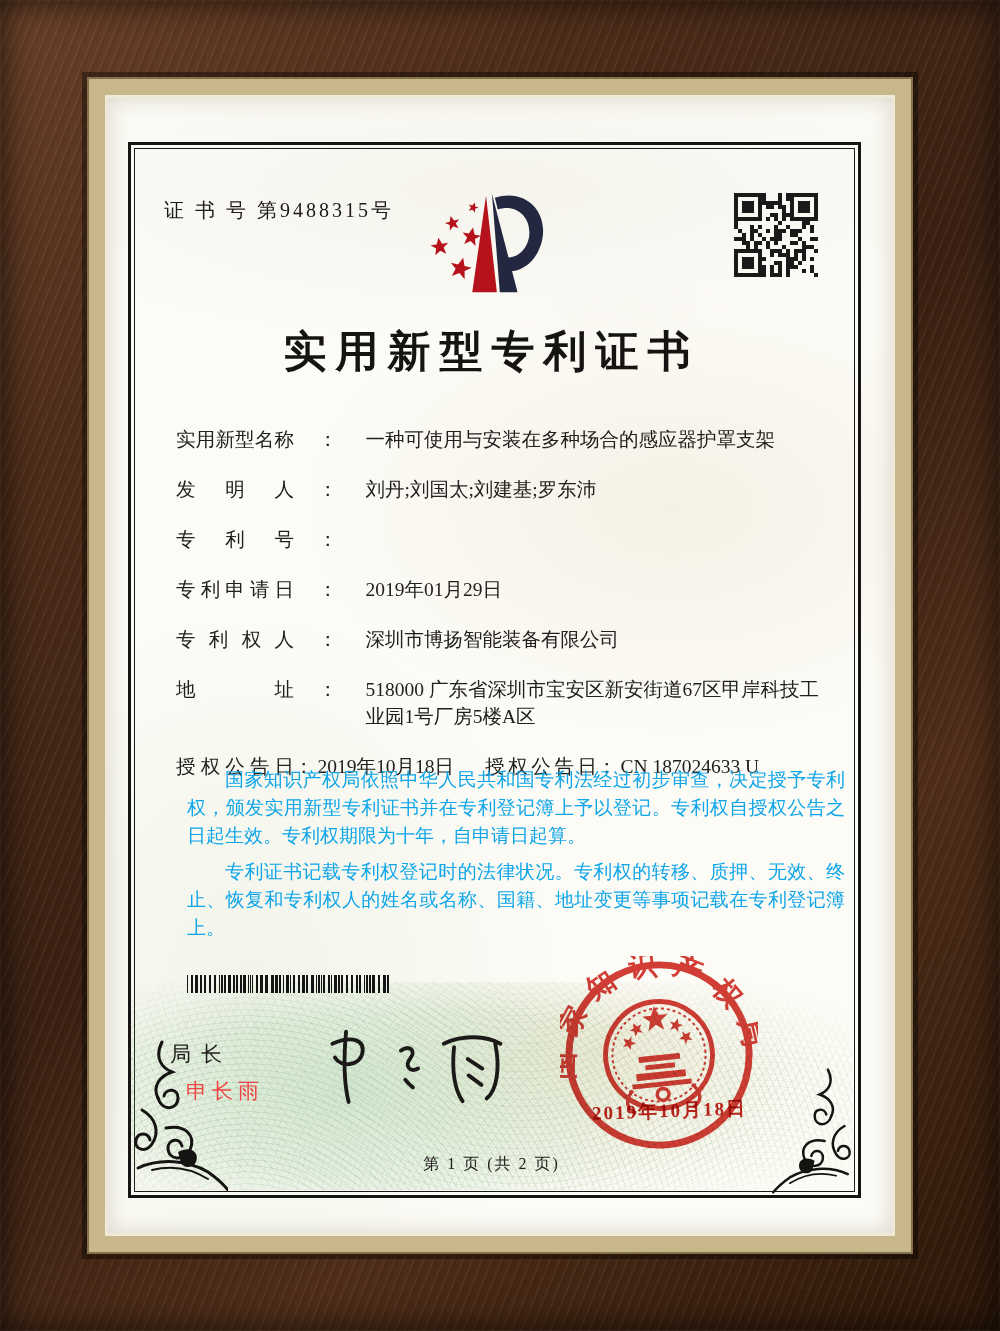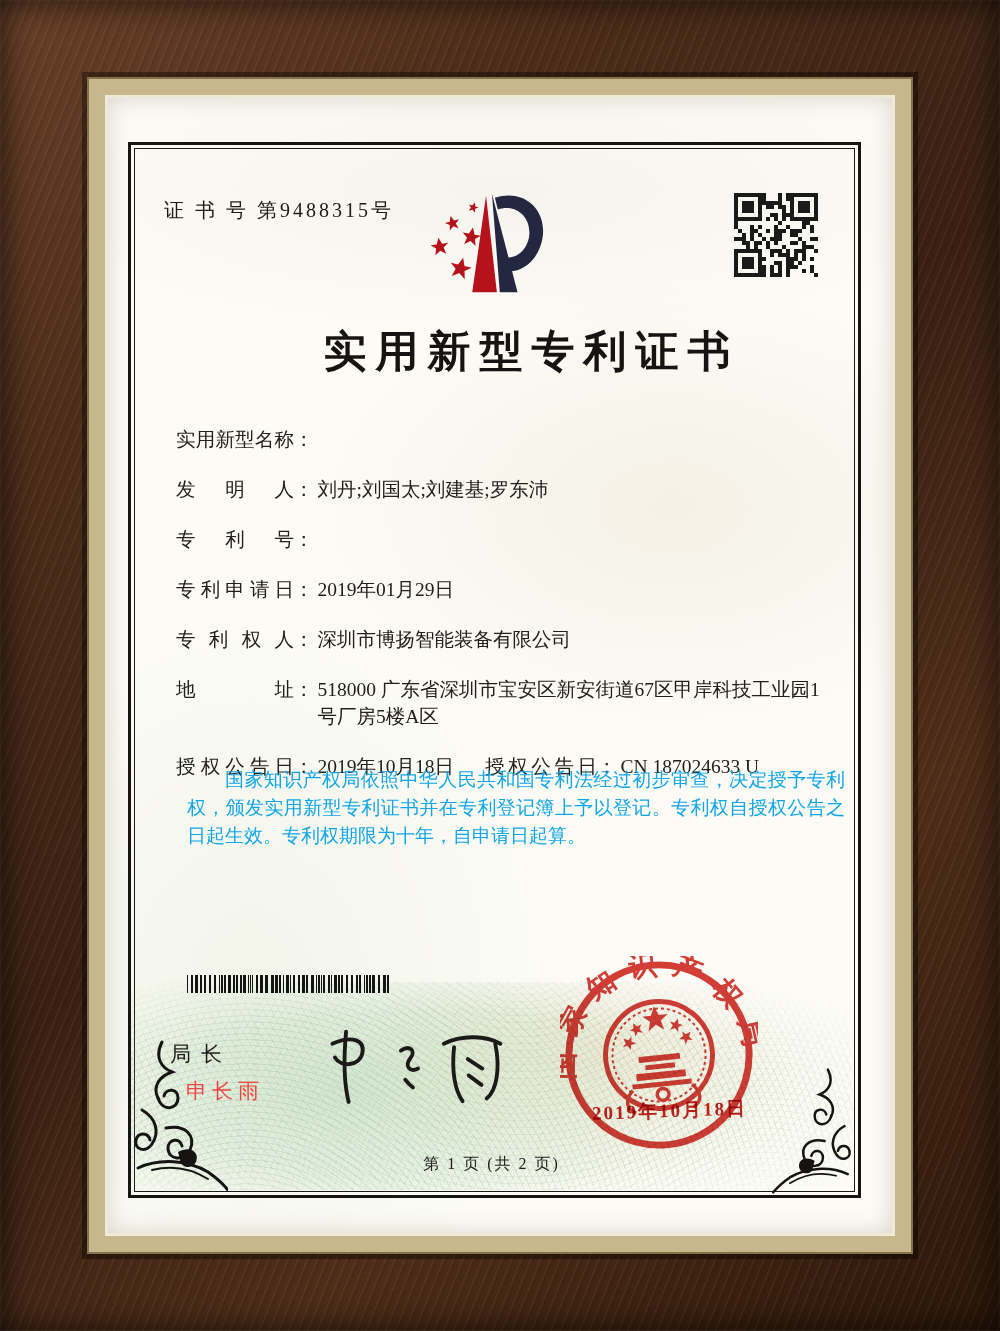--- a/index.html
+++ b/index.html
@@ -37,23 +37,23 @@
       repeating-radial-gradient(circle at 16% 155%, rgba(88,158,94,.17) 0 1.2px, rgba(0,0,0,0) 1.2px 6px),
       repeating-radial-gradient(circle at 54% -48%, rgba(118,168,98,.13) 0 1.2px, rgba(0,0,0,0) 1.2px 7px),
       repeating-radial-gradient(circle at 88% 160%, rgba(148,178,118,.13) 0 1px, rgba(0,0,0,0) 1px 6px);
     -webkit-mask-image:radial-gradient(ellipse at 42% 55%, #000 52%, transparent 88%);
             mask-image:radial-gradient(ellipse at 42% 55%, #000 52%, transparent 88%);}
   
   .cert-number{position:absolute;left:164px;top:197px;font-size:20px;letter-spacing:3px;color:#1d1b19;}
   .logo{position:absolute;left:424px;top:184px;width:128px;height:122px;}
   .qr{position:absolute;left:734px;top:193px;width:84px;height:84px;}
   .title{position:absolute;left:128px;top:323px;width:727px;text-align:center;
-    font-size:43px;font-weight:bold;letter-spacing:9px;color:#161412;margin-left:40px;}
+    font-size:43px;font-weight:bold;letter-spacing:9px;color:#161412;}
   .fields{position:absolute;left:176px;top:426px;width:654px;font-size:19.5px;color:#22201e;}
-  .field-row{display:flex;line-height:27px;margin-bottom:23px;}
+  .field-row{display:flex;line-height:27px;margin-bottom:23px;gap:24px;}
   .field-label{width:118px;flex:0 0 118px;text-align:justify;text-align-last:justify;}
   .field-colon{flex:0 0 auto;padding-right:4px;}
   .field-value{flex:1;}
   .grant-row{display:flex;line-height:27px;}
   .grant-left{display:flex;width:309px;flex:0 0 309px;}
   .grant-right{display:flex;flex:1;}
   .grant-right .field-label{width:112px;flex:0 0 112px;}
   .paragraphs{position:absolute;left:187px;top:766px;width:658px;font-size:19px;line-height:28px;color:#0ea5e9;}
   .paragraphs p{margin:0 0 8px;text-indent:2em;text-align:justify;}
   .barcode{position:absolute;left:185px;top:975px;width:210px;height:18px;}
@@ -320,20 +320,21 @@
     <rect x="52" y="80" width="4" height="4"></rect>
     <rect x="80" y="80" width="4" height="4"></rect>
   </svg>
 
 <div class="title">实用新型专利证书</div>
 
 <div class="fields">
   <div class="field-row">
     <span class="field-label">实用新型名称</span>
       <span class="field-colon">：</span>
+    <span class="field-value">一种可使用与安装在多种场合的感应器护罩支架</span>
   </div>
   <div class="field-row">
     <span class="field-label">发明人</span>
       <span class="field-colon">：</span>
     <span class="field-value">刘丹;刘国太;刘建基;罗东沛</span>
   </div>
   <div class="field-row">
     <span class="field-label">专利号</span>
       <span class="field-colon">：</span>
   </div>
@@ -361,20 +362,21 @@
     <span class="grant-right">
       <span class="field-label">授权公告日</span>
         <span class="field-colon">：</span>
       <span class="field-value">CN 187024633 U</span>
     </span>
   </div>
 </div>
 
 <div class="paragraphs">
   <p>国家知识产权局依照中华人民共和国专利法经过初步审查，决定授予专利权，颁发实用新型专利证书并在专利登记簿上予以登记。专利权自授权公告之日起生效。专利权期限为十年，自申请日起算。</p>
+  <p>专利证书记载专利权登记时的法律状况。专利权的转移、质押、无效、终止、恢复和专利权人的姓名或名称、国籍、地址变更等事项记载在专利登记簿上。</p>
 </div>
 
 <svg class="barcode" id="barcode-svg" viewBox="0 0 210 20" preserveAspectRatio="none" fill="#141414">
     <rect x="2" y="0" width="1" height="20"></rect>
     <rect x="6" y="0" width="2" height="20"></rect>
     <rect x="10" y="0" width="3" height="20"></rect>
     <rect x="15" y="0" width="2" height="20"></rect>
     <rect x="19" y="0" width="2" height="20"></rect>
     <rect x="24" y="0" width="2" height="20"></rect>
     <rect x="29" y="0" width="2" height="20"></rect>

